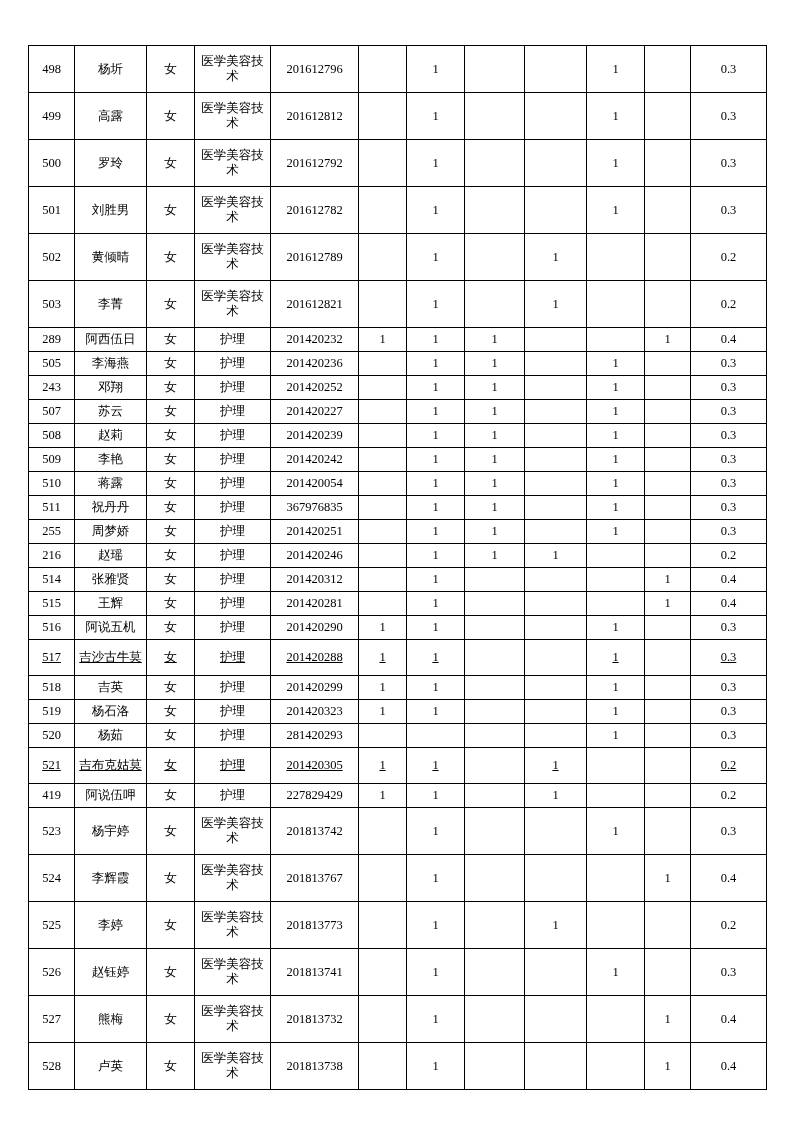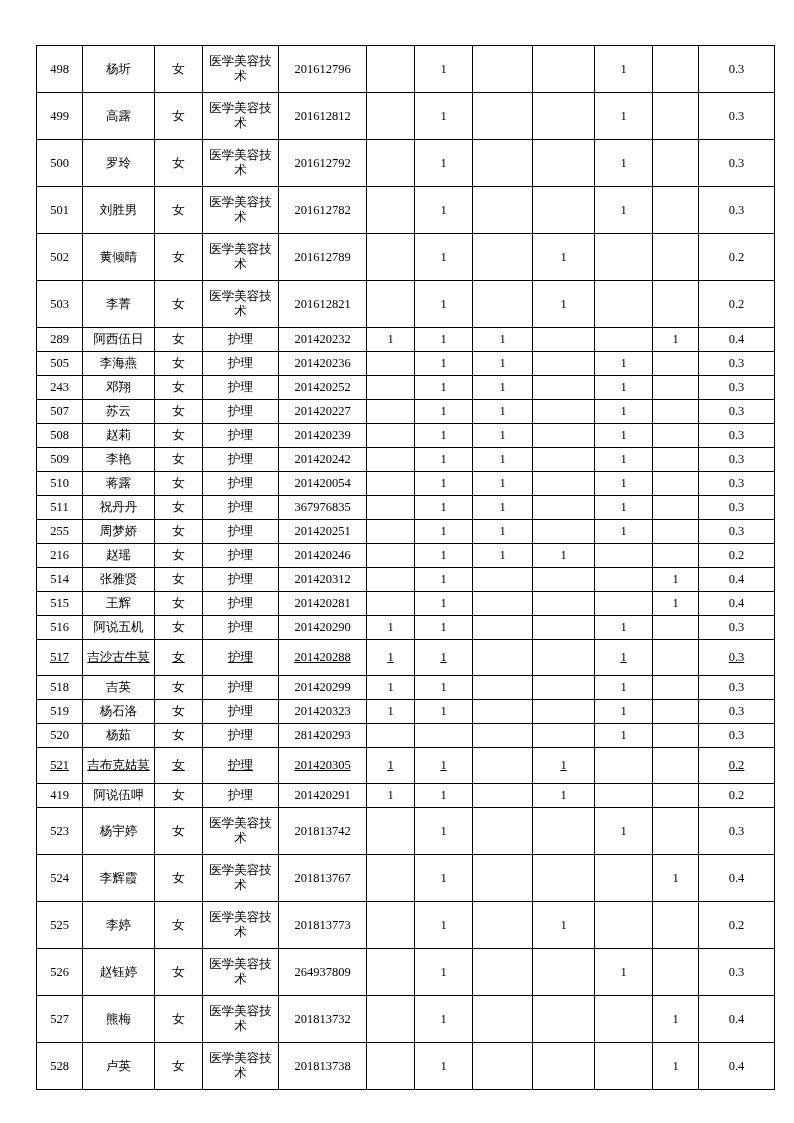--- a/index.html
+++ b/index.html
@@ -11,21 +11,21 @@
     width: 794px;
     height: 1123px;
     font-family: "Liberation Serif", "DejaVu Serif", serif;
     color: #000000;
   }
   .page {
     position: relative;
     width: 794px;
     height: 1123px;
     box-sizing: border-box;
-    padding: 45px 28px 0 36px;
+    padding: 45px 28px 0 28px;
   }
   table.roster {
     border-collapse: collapse;
     table-layout: fixed;
     width: 738px;
     margin: 0 auto;
   }
   table.roster td {
     border: 1px solid #000000;
     text-align: center;
@@ -514,21 +514,21 @@
         </tr>
         <tr class="short">
           <td><span class="num">419</span></td>
           <td>
             <span class="major-wrap">阿说伍呷</span>
           </td>
           <td><span class="num">女</span></td>
           <td>
             <span class="major-wrap">护理</span>
           </td>
-          <td><span class="num">201420291</span></td>
+          <td><span class="num">227829429</span></td>
           <td><span class="num">1</span></td>
           <td><span class="num">1</span></td>
           <td><span class="num"></span></td>
           <td><span class="num">1</span></td>
           <td><span class="num"></span></td>
           <td><span class="num"></span></td>
           <td><span class="num">0.2</span></td>
         </tr>
         <tr class="tall">
           <td><span class="num">523</span></td>
@@ -586,21 +586,21 @@
         </tr>
         <tr class="tall">
           <td><span class="num">526</span></td>
           <td>
             <span class="major-wrap">赵钰婷</span>
           </td>
           <td><span class="num">女</span></td>
           <td>
             <span class="major-wrap">医学美容技术</span>
           </td>
-          <td><span class="num">264937809</span></td>
+          <td><span class="num">201813741</span></td>
           <td><span class="num"></span></td>
           <td><span class="num">1</span></td>
           <td><span class="num"></span></td>
           <td><span class="num"></span></td>
           <td><span class="num">1</span></td>
           <td><span class="num"></span></td>
           <td><span class="num">0.3</span></td>
         </tr>
         <tr class="tall">
           <td><span class="num">527</span></td>

